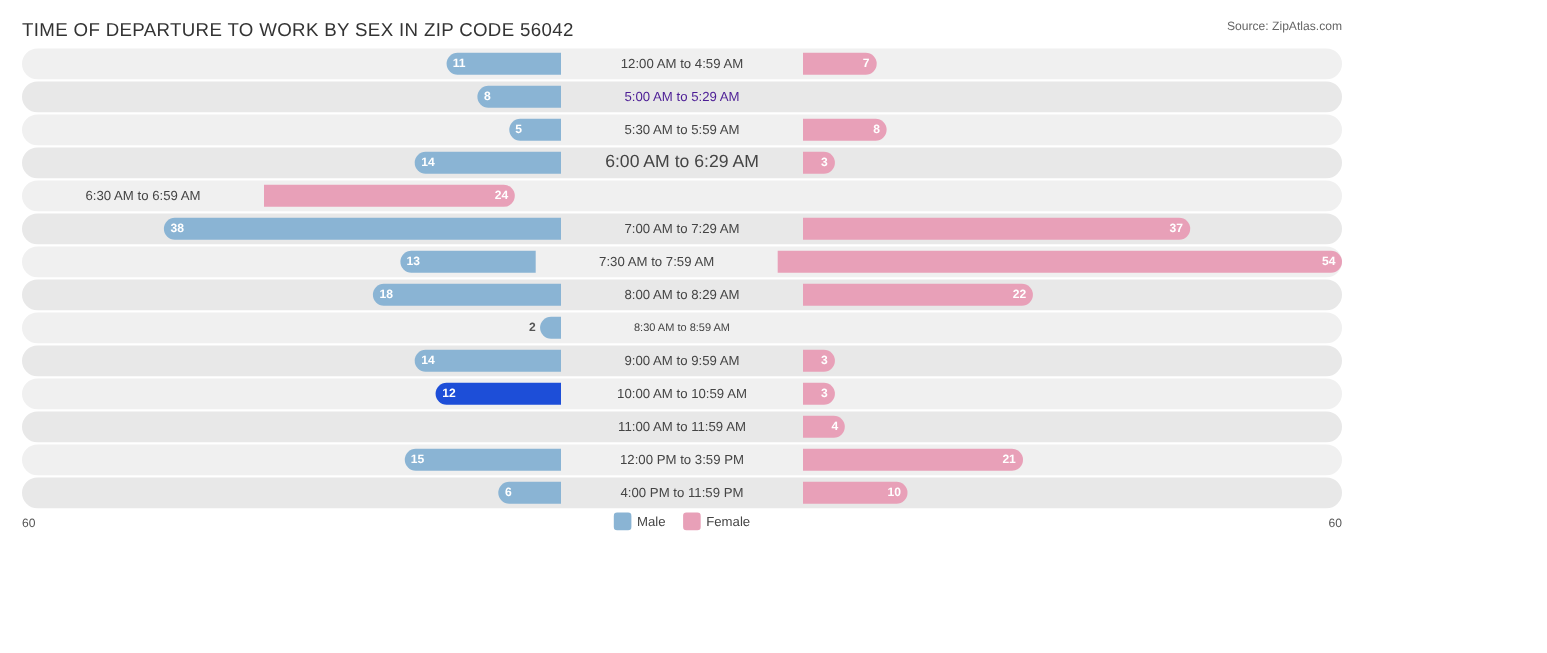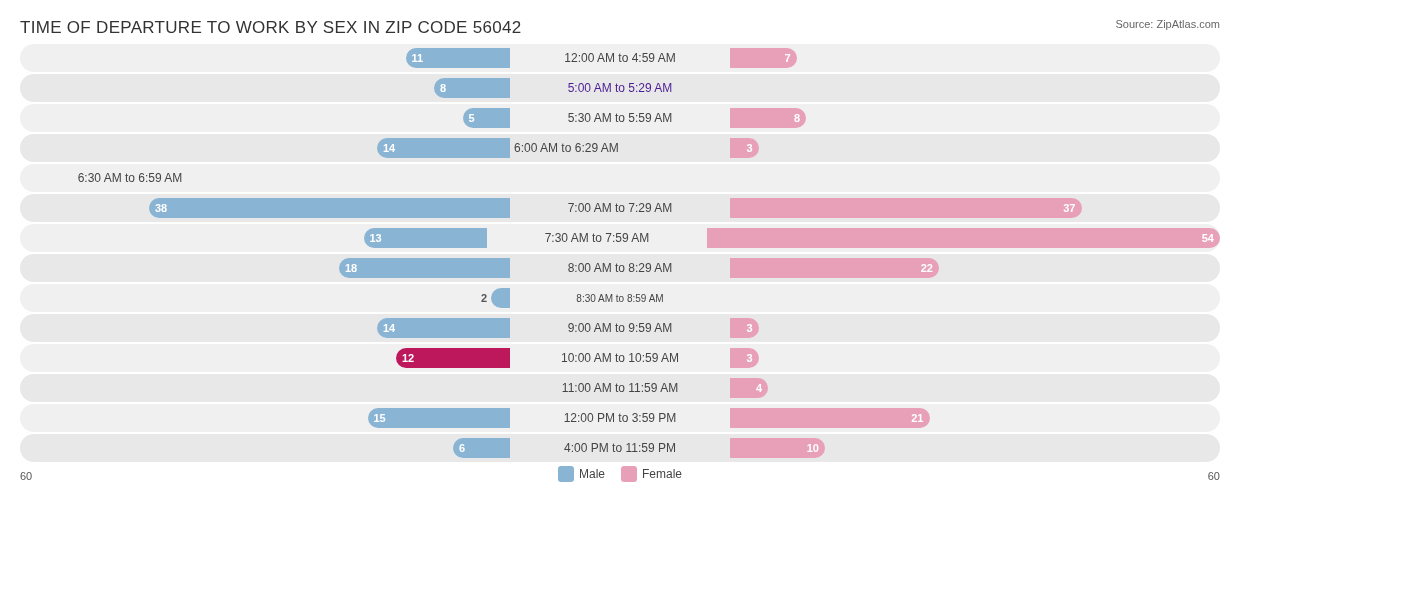--- a/index.html
+++ b/index.html
@@ -119,29 +119,34 @@
               <span style="font-size: 11px; color: rgb(255, 255, 255); font-weight: bold; position: absolute; right: 6px; white-space: nowrap;">8</span>
             </div>
           </div>
         </div>
         <div style="display: flex; align-items: center; height: 28px; margin-bottom: 2px; position: relative; background: rgb(232, 232, 232); border-radius: 14px;">
           <div style="width: 570px; display: flex; justify-content: flex-end; align-items: center; height: 100%; padding-right: 0px;">
             <div style="width: 133px; height: 20px; background: rgb(138, 180, 212); border-radius: 10px 0px 0px 10px; position: relative; display: flex; align-items: center; min-width: 4px;">
               <span style="font-size: 11px; color: rgb(255, 255, 255); font-weight: bold; position: absolute; left: 6px; white-space: nowrap;">14</span>
             </div>
           </div>
-          <div style="width: 220px; flex-shrink: 0; text-align: left; font-size: 12px; color: rgb(68, 68, 68); z-index: 2; padding: 0px 4px;">6:00 AM to 6:29 AM</div>
+          <div style="width: 220px; flex-shrink: 0; text-align: center; font-size: 16px; color: rgb(68, 68, 68); z-index: 2; padding: 0px 4px;">6:00 AM to 6:29 AM</div>
           <div style="width: 570px; display: flex; justify-content: flex-start; align-items: center; height: 100%;">
             <div style="width: 28.5px; height: 20px; background: rgb(232, 160, 184); border-radius: 0px 10px 10px 0px; position: relative; display: flex; align-items: center; justify-content: flex-end; min-width: 4px;">
               <span style="font-size: 11px; color: rgb(255, 255, 255); font-weight: bold; position: absolute; right: 6px; white-space: nowrap;">3</span>
             </div>
           </div>
         </div>
         <div style="display: flex; align-items: center; height: 28px; margin-bottom: 2px; position: relative; background: rgb(240, 240, 240); border-radius: 14px;">
           <div style="width: 220px; flex-shrink: 0; text-align: center; font-size: 12px; color: rgb(68, 68, 68); z-index: 2; padding: 0px 16px;">6:30 AM to 6:59 AM</div>
+          <div style="width: 570px; display: flex; justify-content: flex-start; align-items: center; height: 100%;">
+            <div style="width: 228px; height: 20px; background: rgb(232, 160, 184); border-radius: 0px 10px 10px 0px; position: relative; display: flex; align-items: center; justify-content: flex-end; min-width: 4px;">
+              <span style="font-size: 11px; color: rgb(255, 255, 255); font-weight: bold; position: absolute; right: 6px; white-space: nowrap;">24</span>
+            </div>
+          </div>
         </div>
         <div style="display: flex; align-items: center; height: 28px; margin-bottom: 2px; position: relative; background: rgb(232, 232, 232); border-radius: 14px;">
           <div style="width: 570px; display: flex; justify-content: flex-end; align-items: center; height: 100%; padding-right: 0px;">
             <div style="width: 361px; height: 20px; background: rgb(138, 180, 212); border-radius: 10px 0px 0px 10px; position: relative; display: flex; align-items: center; min-width: 4px;">
               <span style="font-size: 11px; color: rgb(255, 255, 255); font-weight: bold; position: absolute; left: 6px; white-space: nowrap;">38</span>
             </div>
           </div>
           <div style="width: 220px; flex-shrink: 0; text-align: center; font-size: 12px; color: rgb(68, 68, 68); z-index: 2; padding: 0px 4px;">7:00 AM to 7:29 AM</div>
           <div style="width: 570px; display: flex; justify-content: flex-start; align-items: center; height: 100%;">
             <div style="width: 351.5px; height: 20px; background: rgb(232, 160, 184); border-radius: 0px 10px 10px 0px; position: relative; display: flex; align-items: center; justify-content: flex-end; min-width: 4px;">
@@ -194,21 +199,21 @@
           </div>
           <div style="width: 220px; flex-shrink: 0; text-align: center; font-size: 12px; color: rgb(68, 68, 68); z-index: 2; padding: 0px 4px;">9:00 AM to 9:59 AM</div>
           <div style="width: 570px; display: flex; justify-content: flex-start; align-items: center; height: 100%;">
             <div style="width: 28.5px; height: 20px; background: rgb(232, 160, 184); border-radius: 0px 10px 10px 0px; position: relative; display: flex; align-items: center; justify-content: flex-end; min-width: 4px;">
               <span style="font-size: 11px; color: rgb(255, 255, 255); font-weight: bold; position: absolute; right: 6px; white-space: nowrap;">3</span>
             </div>
           </div>
         </div>
         <div style="display: flex; align-items: center; height: 28px; margin-bottom: 2px; position: relative; background: rgb(240, 240, 240); border-radius: 14px;">
           <div style="width: 570px; display: flex; justify-content: flex-end; align-items: center; height: 100%; padding-right: 0px;">
-            <div style="width: 114px; height: 20px; background: #be185d; border-radius: 10px 0px 0px 10px; position: relative; display: flex; align-items: center; min-width: 4px;">
+            <div style="width: 114px; height: 20px; background: #1d4ed8; border-radius: 10px 0px 0px 10px; position: relative; display: flex; align-items: center; min-width: 4px;">
               <span style="font-size: 11px; color: rgb(255, 255, 255); font-weight: bold; position: absolute; left: 6px; white-space: nowrap;">12</span>
             </div>
           </div>
           <div style="width: 220px; flex-shrink: 0; text-align: center; font-size: 12px; color: rgb(68, 68, 68); z-index: 2; padding: 0px 4px;">10:00 AM to 10:59 AM</div>
           <div style="width: 570px; display: flex; justify-content: flex-start; align-items: center; height: 100%;">
             <div style="width: 28.5px; height: 20px; background: rgb(232, 160, 184); border-radius: 0px 10px 10px 0px; position: relative; display: flex; align-items: center; justify-content: flex-end; min-width: 4px;">
               <span style="font-size: 11px; color: rgb(255, 255, 255); font-weight: bold; position: absolute; right: 6px; white-space: nowrap;">3</span>
             </div>
           </div>
         </div>

